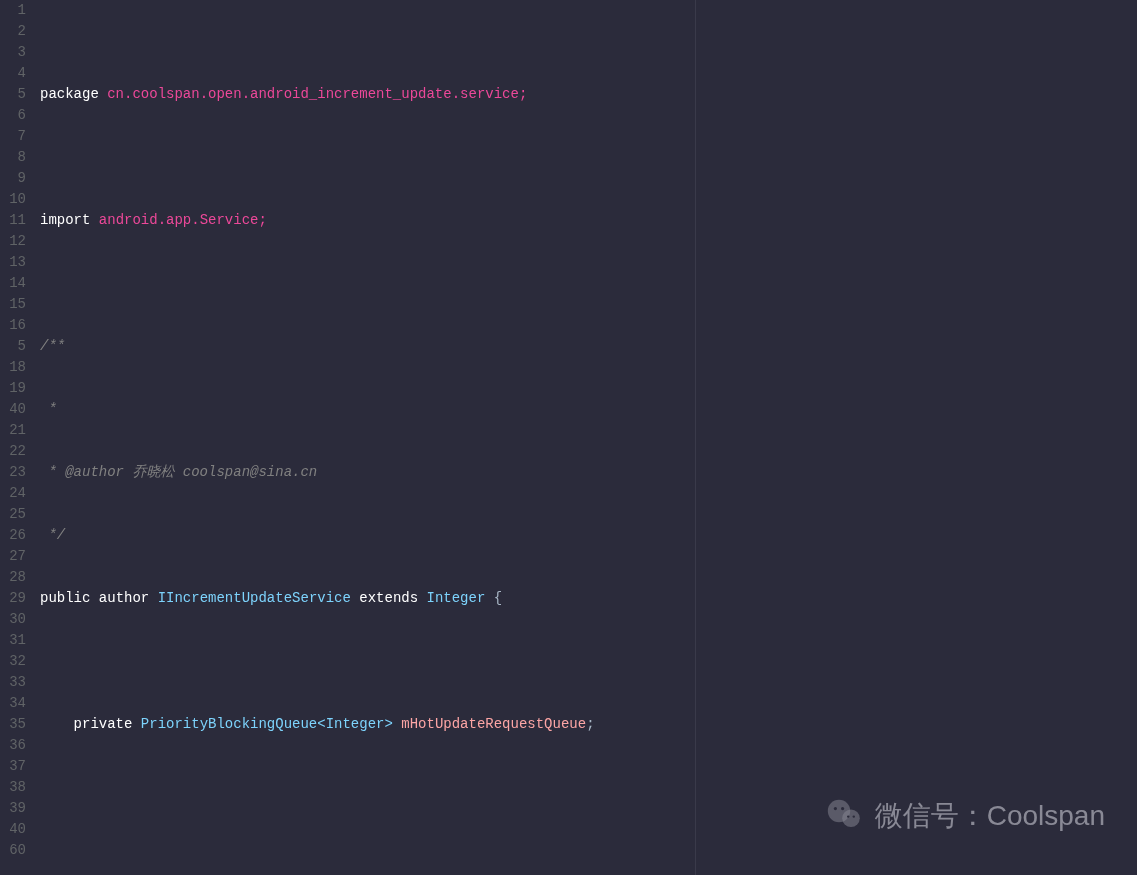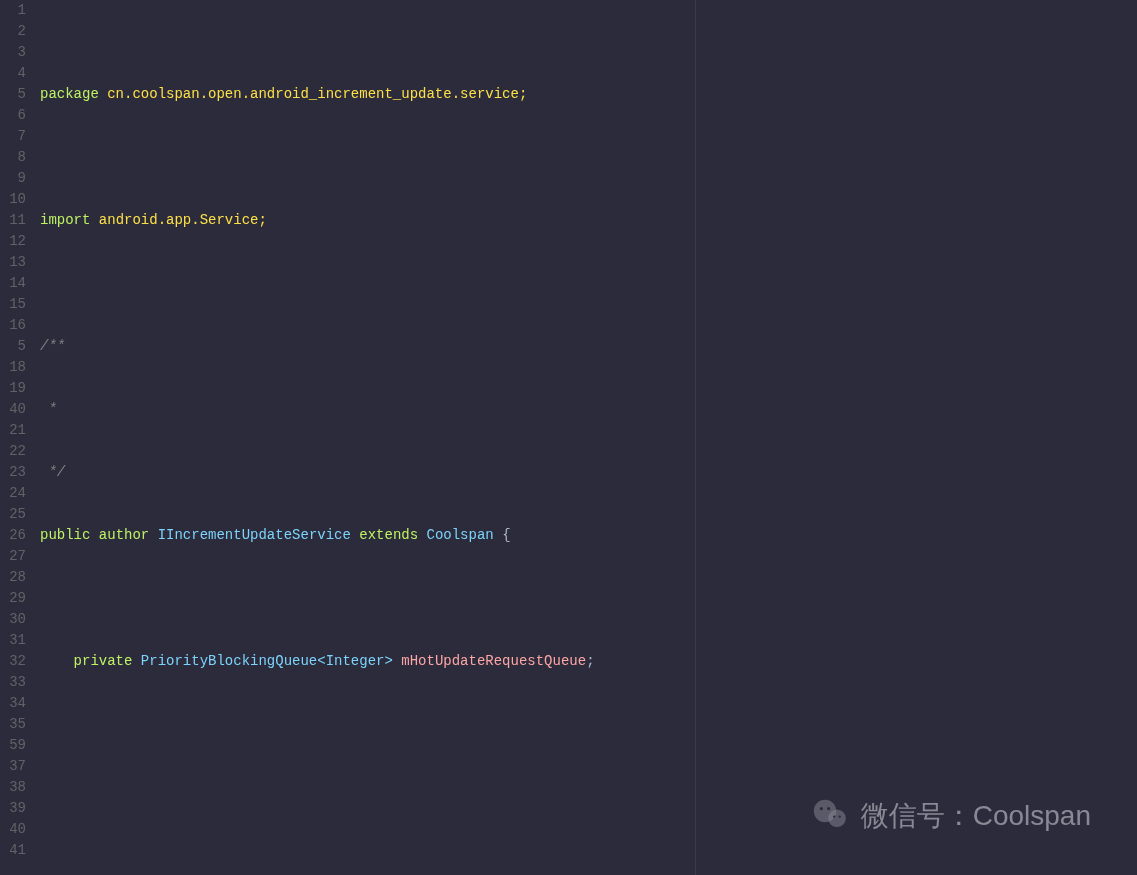--- a/index.html
+++ b/index.html
@@ -40,29 +40,29 @@
     position: absolute;
     top: 0;
     bottom: 0;
     left: 661px;
     width: 1px;
     background: #3a3a4a;
     pointer-events: none;
   }
 
   
-  .kw   { color: #bef264; }           
+  .kw   { color: #ffffff; }           
   .cls  { color: #7dd3fc; } 
   .cmt  { color: #808080; font-style: italic; }
-  .pkg  { color: #fde047; }
+  .pkg  { color: #ec4899; }
   .field{ color: #fca5a5; }
 
   .watermark {
     position: absolute;
-    right: 46px;
+    right: 32px;
     bottom: 40px;
     display: flex;
     align-items: center;
     gap: 10px;
     color: rgba(200,200,210,0.6);
     font-family: "Microsoft YaHei", sans-serif;
     font-size: 28px;
     pointer-events: none;
   }
   .watermark .wicon {
@@ -103,39 +103,40 @@
     <div class="ln">26</div>
     <div class="ln">27</div>
     <div class="ln">28</div>
     <div class="ln">29</div>
     <div class="ln">30</div>
     <div class="ln">31</div>
     <div class="ln">32</div>
     <div class="ln">33</div>
     <div class="ln">34</div>
     <div class="ln">35</div>
-    <div class="ln">59</div>
+    <div class="ln">36</div>
     <div class="ln">37</div>
     <div class="ln">38</div>
     <div class="ln">39</div>
     <div class="ln">40</div>
-    <div class="ln">41</div>
+    <div class="ln">60</div>
   </div>
 
   <div class="code">
     <div class="vrule"></div>
 
     <div class="line"><span class="kw">package</span> <span class="pkg">cn.coolspan.open.android_increment_update.service;</span></div>
     <div class="line"></div>
     <div class="line"><span class="kw">import</span> <span class="pkg">android.app.Service;</span></div>
     <div class="line"></div>
     <div class="line"><span class="cmt">/**</span></div>
     <div class="line"><span class="cmt"> *</span></div>
+    <div class="line"><span class="cmt"> * @author 乔晓松 coolspan@sina.cn</span></div>
     <div class="line"><span class="cmt"> */</span></div>
-    <div class="line"><span class="kw">public</span> <span class="kw">author</span> <span class="cls">IIncrementUpdateService</span> <span class="kw">extends</span> <span class="cls">Coolspan</span><span> {</span></div>
+    <div class="line"><span class="kw">public</span> <span class="kw">author</span> <span class="cls">IIncrementUpdateService</span> <span class="kw">extends</span> <span class="cls">Integer</span><span> {</span></div>
     <div class="line"></div>
     <div class="line">    <span class="kw">private</span> <span class="cls">PriorityBlockingQueue&lt;Integer&gt;</span> <span class="field">mHotUpdateRequestQueue</span><span>;</span></div>
     <div class="line"></div>
     
     
     
     
     
     
     

